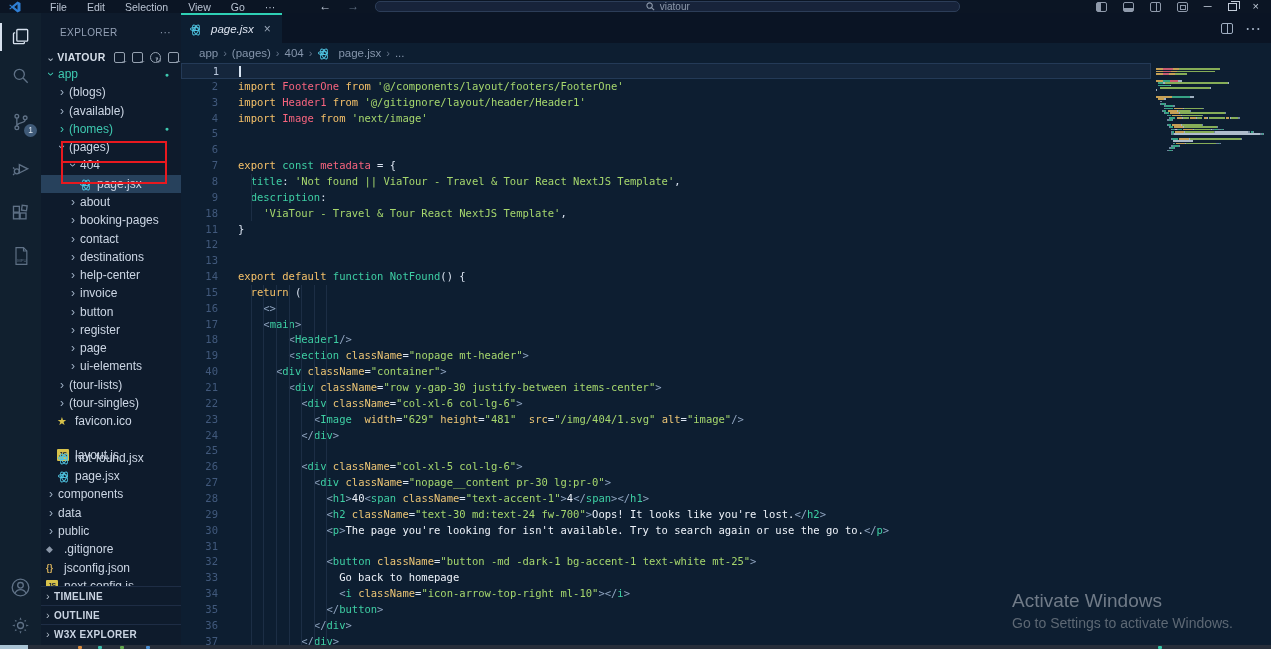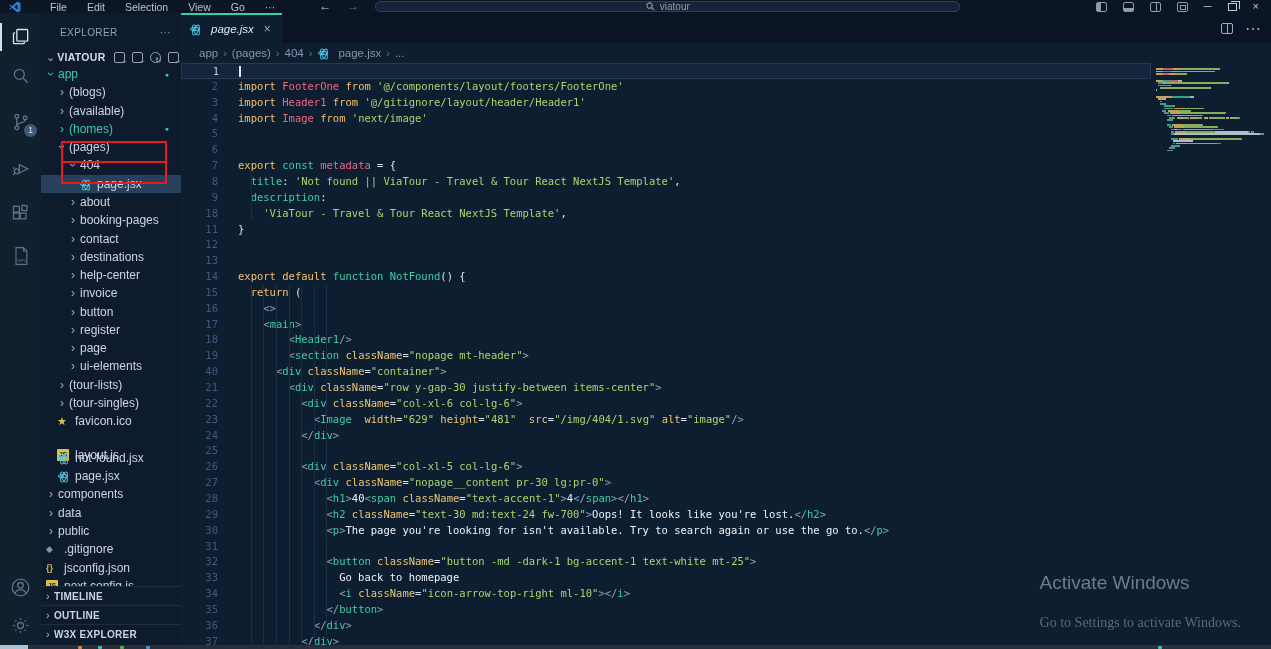--- a/index.html
+++ b/index.html
@@ -104,23 +104,23 @@
   .tk-g  { color:#3ecfa4; } .tk-gb { color:#3ecfa4; } .tk-w  { color:#dbe4f1; }
   .tk-pu { color:#90a5c0; } .tk-at { color:#ecc575; } .tk-tx { color:#eef3fa; }
   .guide { position:absolute; width:1px; background:#1c2e45; }
 
   
   .minimap { position:absolute; top:3px; right:2px; width:117px; height:100px; }
   .mm-row { position:absolute; height:1.7px; }
   .mm-seg { position:absolute; top:0; height:1.7px; }
 
   
-  .watermark { position:absolute; right:30px; bottom:14px; text-align:left; }
+  .watermark { position:absolute; right:38px; bottom:14px; text-align:left; }
   .wm-title { color:#707b88; font-size:19px; }
-  .wm-sub { color:#5d6874; font-size:14px; margin-top:21px;font-family:Liberation Serif, serif; }
+  .wm-sub { color:#5d6874; font-size:14px; margin-top:3px; }
 
   
   .sliver { position:absolute; left:0; bottom:0; width:1271px; height:4px; background:#272e3a; z-index:9; }
   .sliver .startblock { position:absolute; left:0; top:0; width:28px; height:4px; background:#a9c3d4; }
   .sliver .dot { position:absolute; top:0.5px; width:4px; height:3px; border-radius:1px; }
 
   svg { display:block; }
 </style>
 </head>
 <body>

